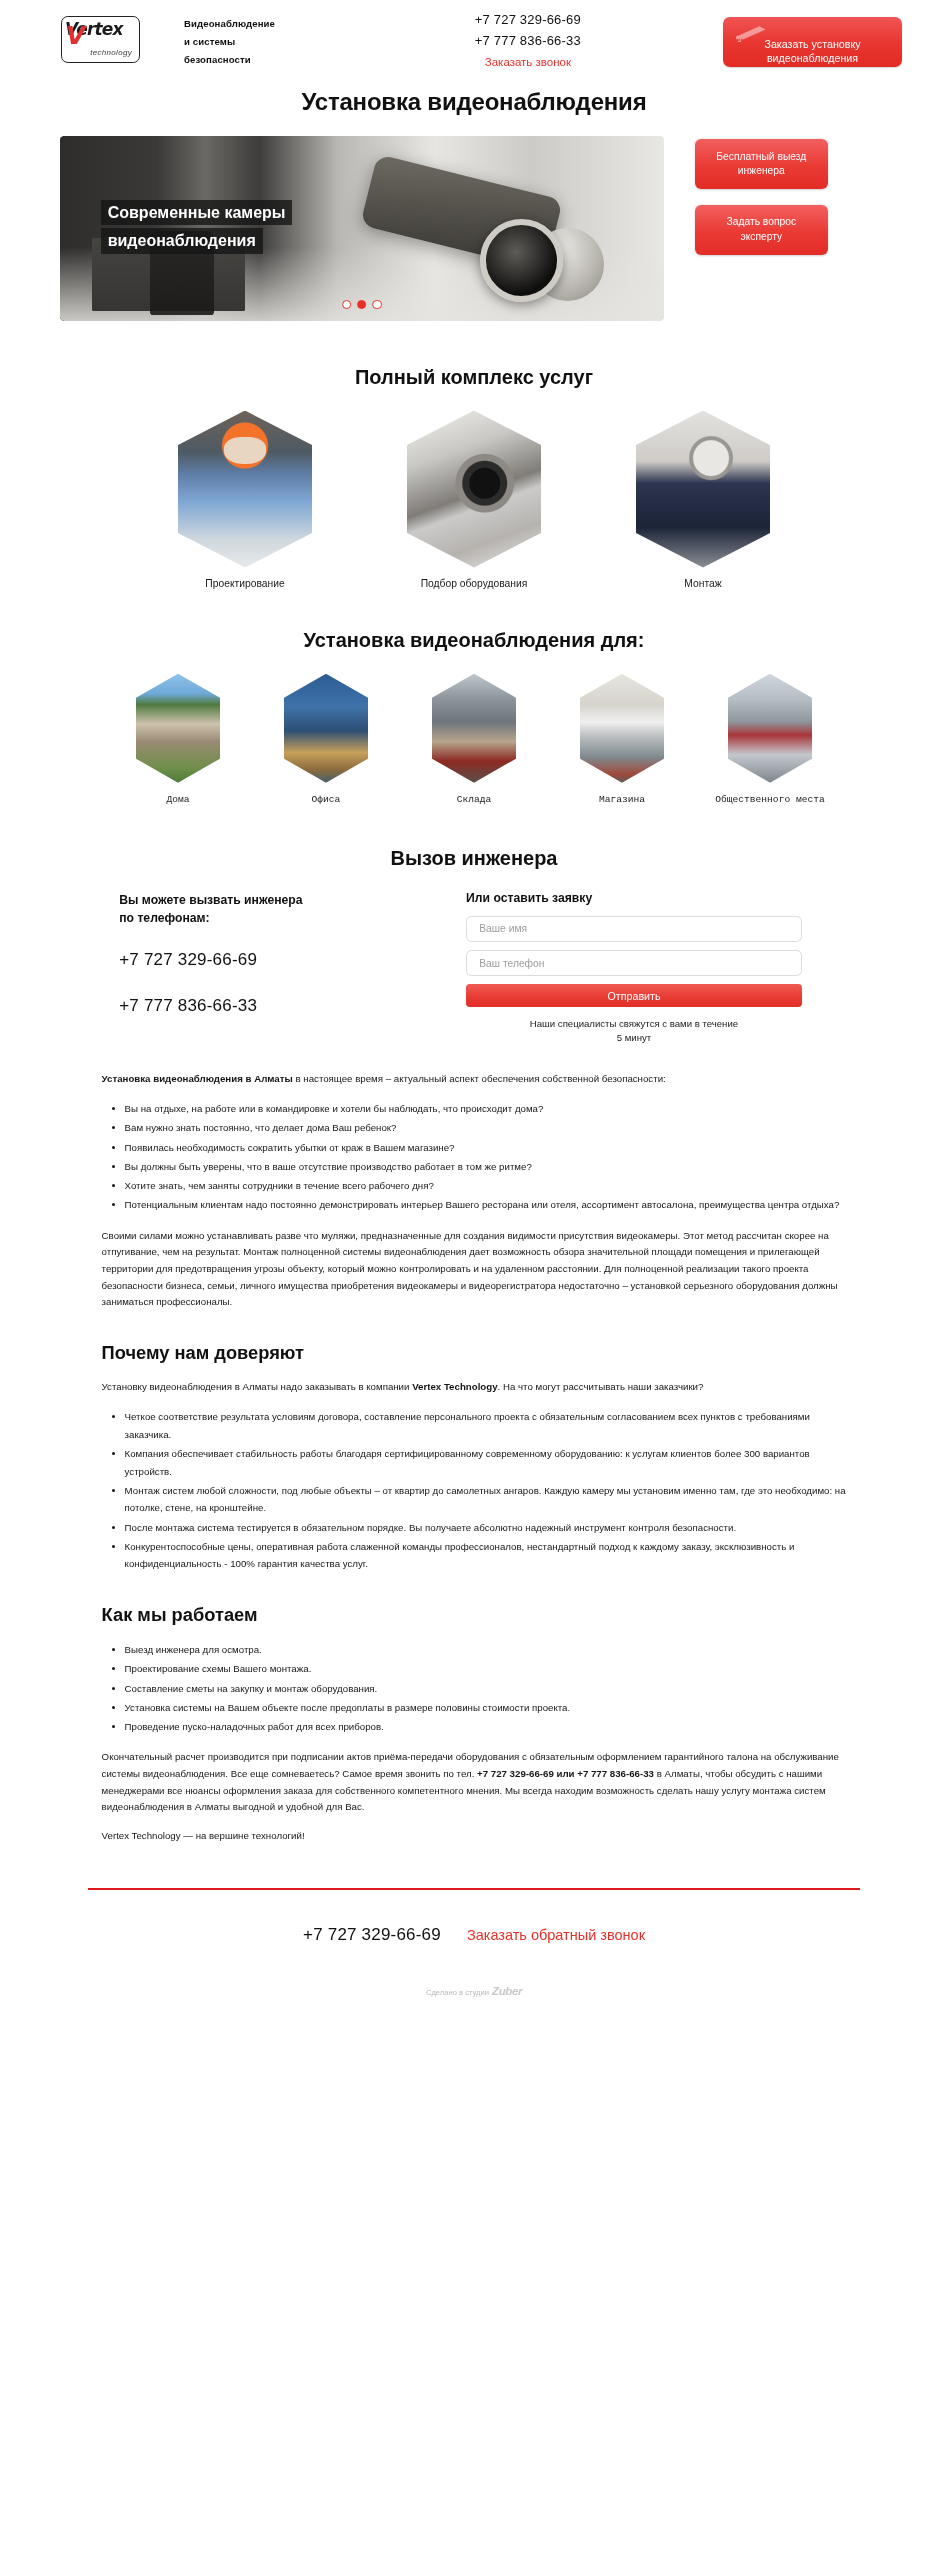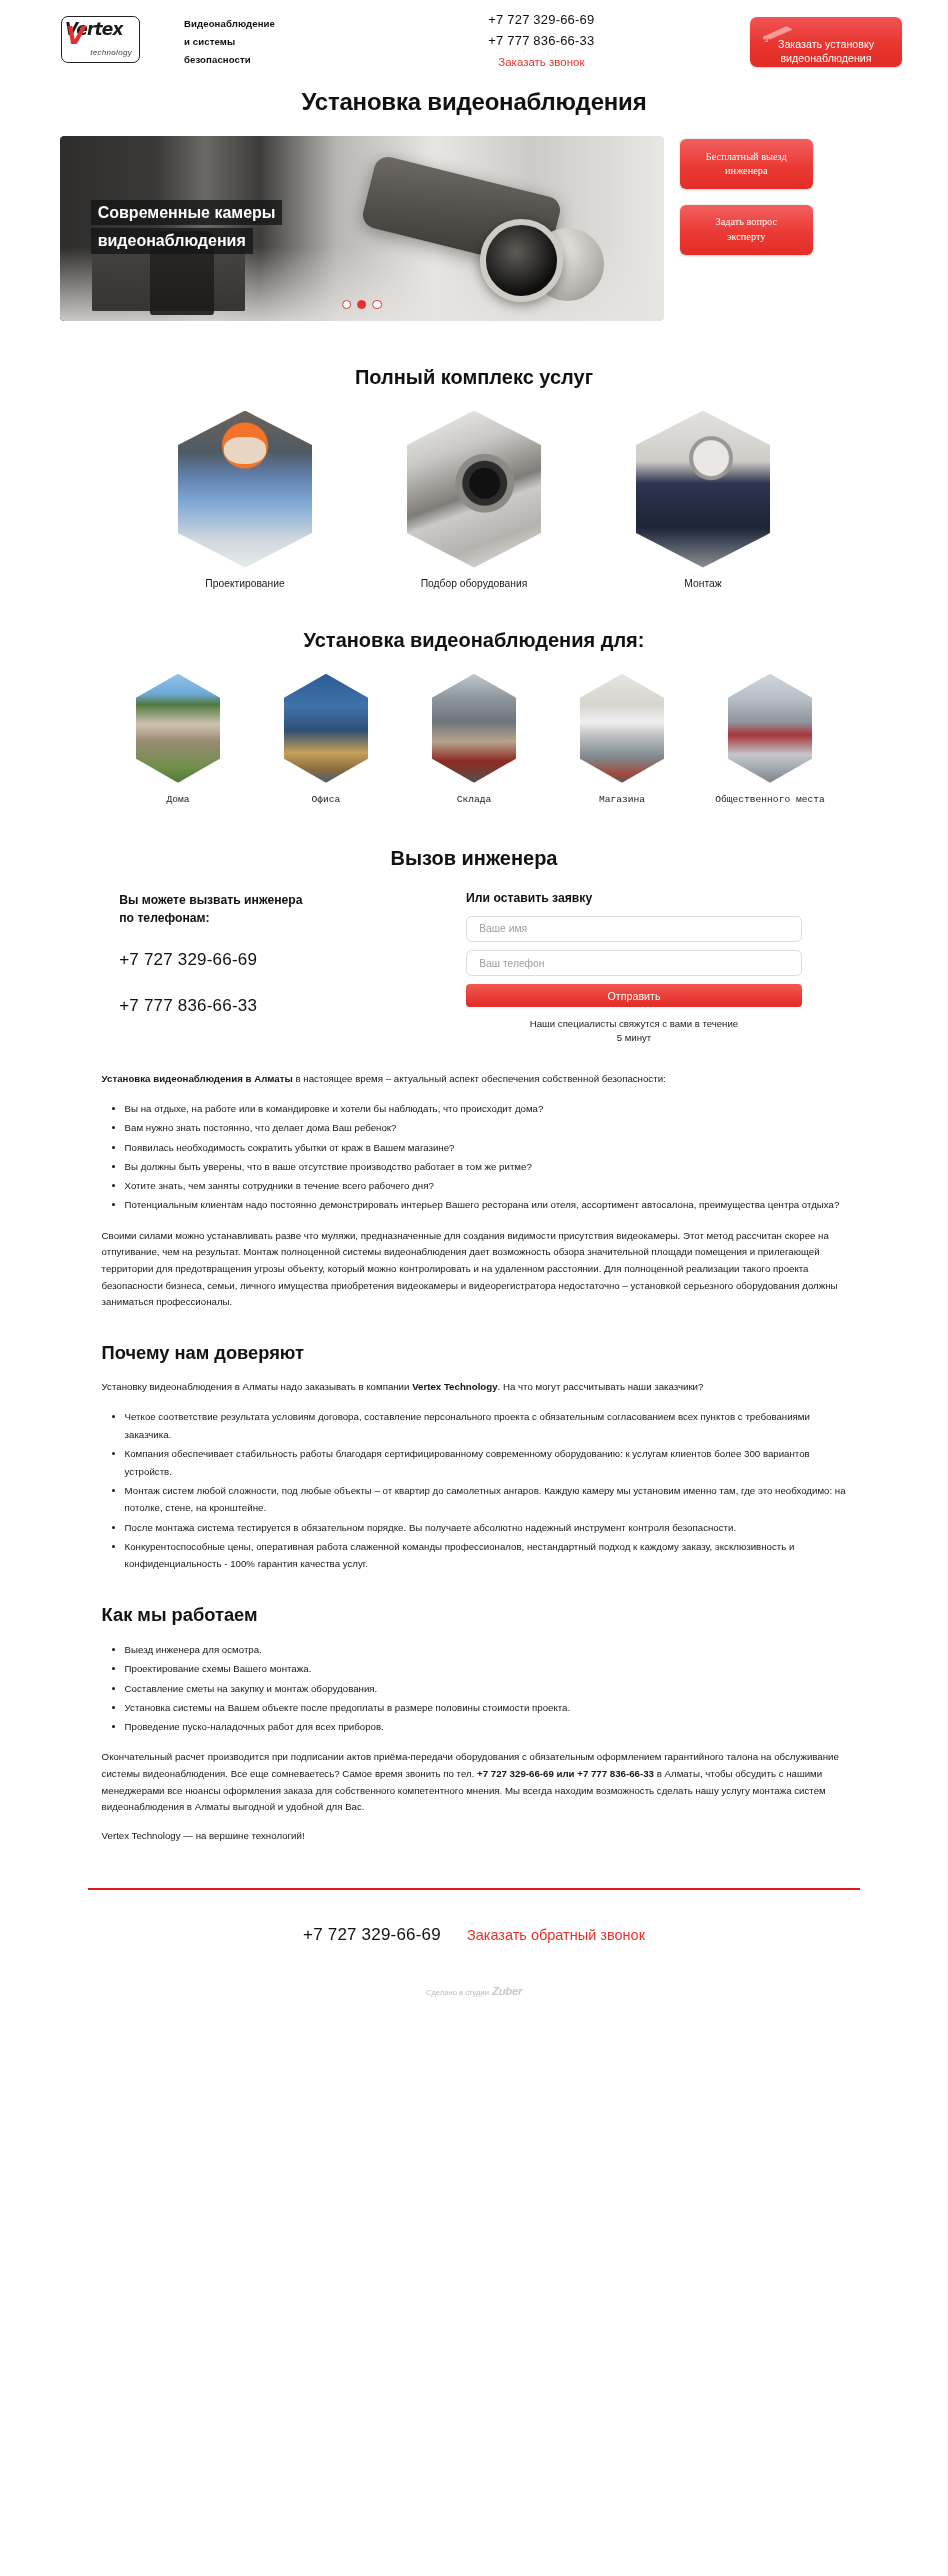--- a/index.html
+++ b/index.html
@@ -68,21 +68,21 @@
   }
   .head-phones .ph {
     font-size: 13px; color: #111; line-height: 1.6;
     letter-spacing: 0.2px; font-weight: 400;
   }
   .head-phones .callback {
     font-size: 11.5px; color: #e8302a; line-height: 1.9;
     cursor: pointer;
   }
   .order-btn {
-    width: 152px; height: 50px;
+    width: 179px; height: 50px;
     background: linear-gradient(180deg,#f05454 0%,#e8352f 55%,#e22b25 100%);
     border-radius: 6.9px;
     color: #fff; text-align: center;
     font-size: 10.7px; line-height: 1.35;
     padding-top: 20px;
     position: relative; cursor: pointer;
     box-shadow: 0 0.8px 1.5px rgba(0,0,0,.18);
     overflow: hidden;
   }
   .order-btn .cam-ico {
@@ -135,35 +135,35 @@
     background:radial-gradient(circle at 42% 38%, #5f5c57 0%, #2b2a28 45%, #0d0d0c 70%, #262524 100%);
     border:6.9px solid #cfccc6;
     box-shadow:0 3.1px 12.2px rgba(0,0,0,.4);
   }
   .cam-mount {
     position:absolute; right:60px; top:92px;
     width:73px; height:73px; border-radius:50%;
     background:radial-gradient(circle at 35% 30%, #f2f0ec, #b9b6b0 60%, #8d8a85 100%);
   }
   .slide-cap {
-    position:absolute; left:31px; top:64px;
+    position:absolute; left:41px; top:64px;
     font-size:16px; font-weight:700; color:#fff;
     line-height:1;
   }
   .slide-cap span {
     background:rgba(20,20,20,.78);
     padding:4.6px 6.9px; display:inline-block; margin-bottom:3.1px;
   }
   .dots {
     position:absolute; left:50%; transform:translateX(-50%);
     bottom:12.2px; display:flex; gap:6.1px;
   }
   .dot { width:9.2px; height:9.2px; border-radius:50%; background:#fff; border:1.5px solid #e8302a; cursor:pointer; }
   .dot.active { background:#e8302a; }
-  .hero-side { width:222px; padding-left:16px; padding-top:3.1px;font-family:Liberation Serif, serif; }
+  .hero-side { width:222px; padding-left:31px; padding-top:3.1px; }
   .side-btn {
     width:133px; height:50px;
     background:linear-gradient(180deg,#f26060 0%,#ea3a34 55%,#e32d27 100%);
     border-radius:6.1px; color:#fff;
     font-size:10.3px; line-height:1.4; text-align:center;
     display:flex; align-items:center; justify-content:center;
     margin-bottom:15.3px; cursor:pointer;
     box-shadow:0 0.8px 2.3px rgba(0,0,0,.2);
   }
 

